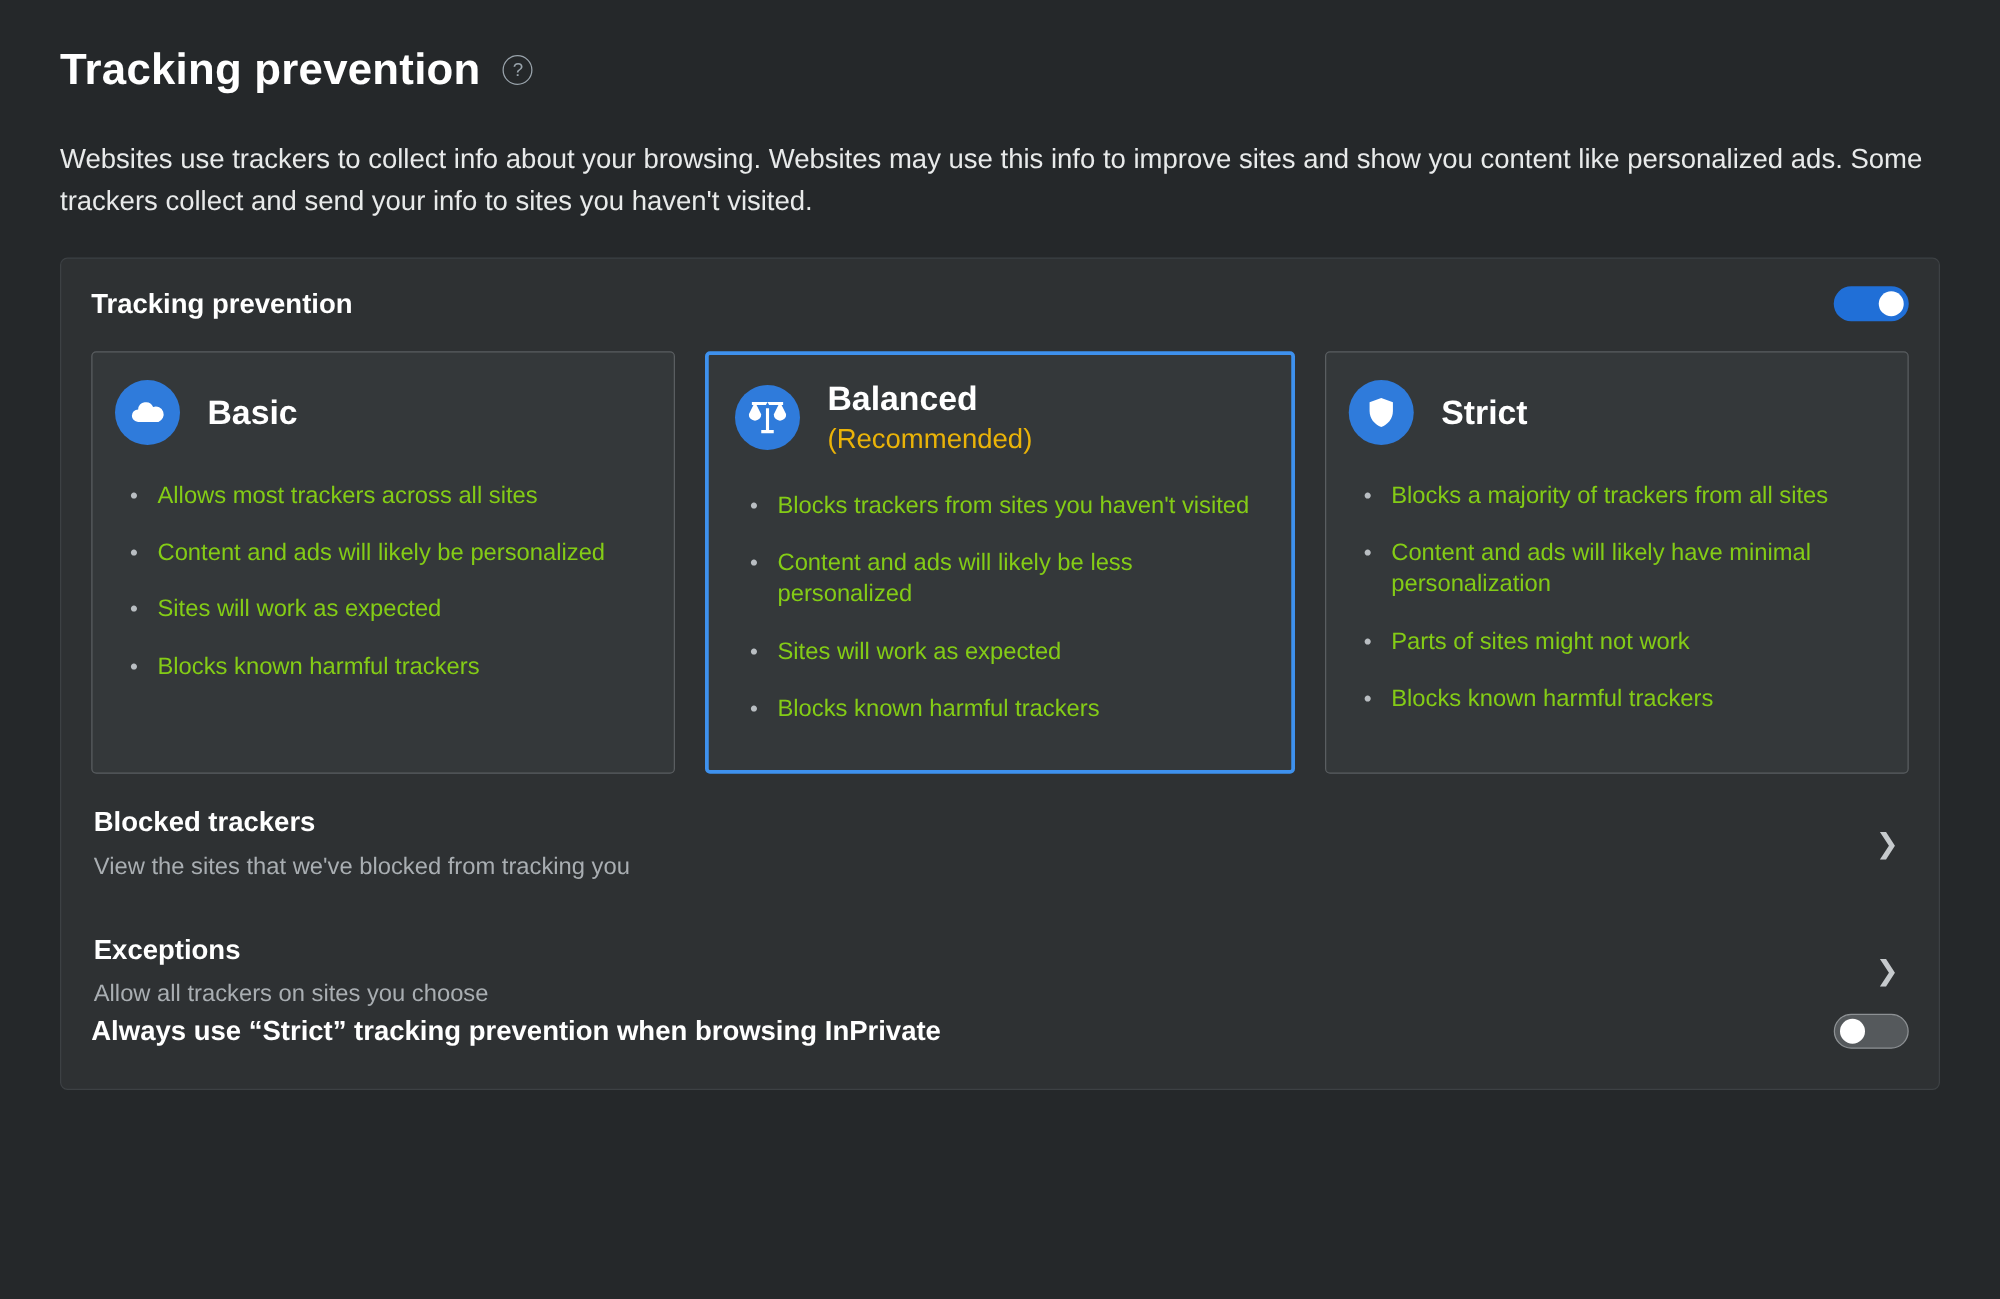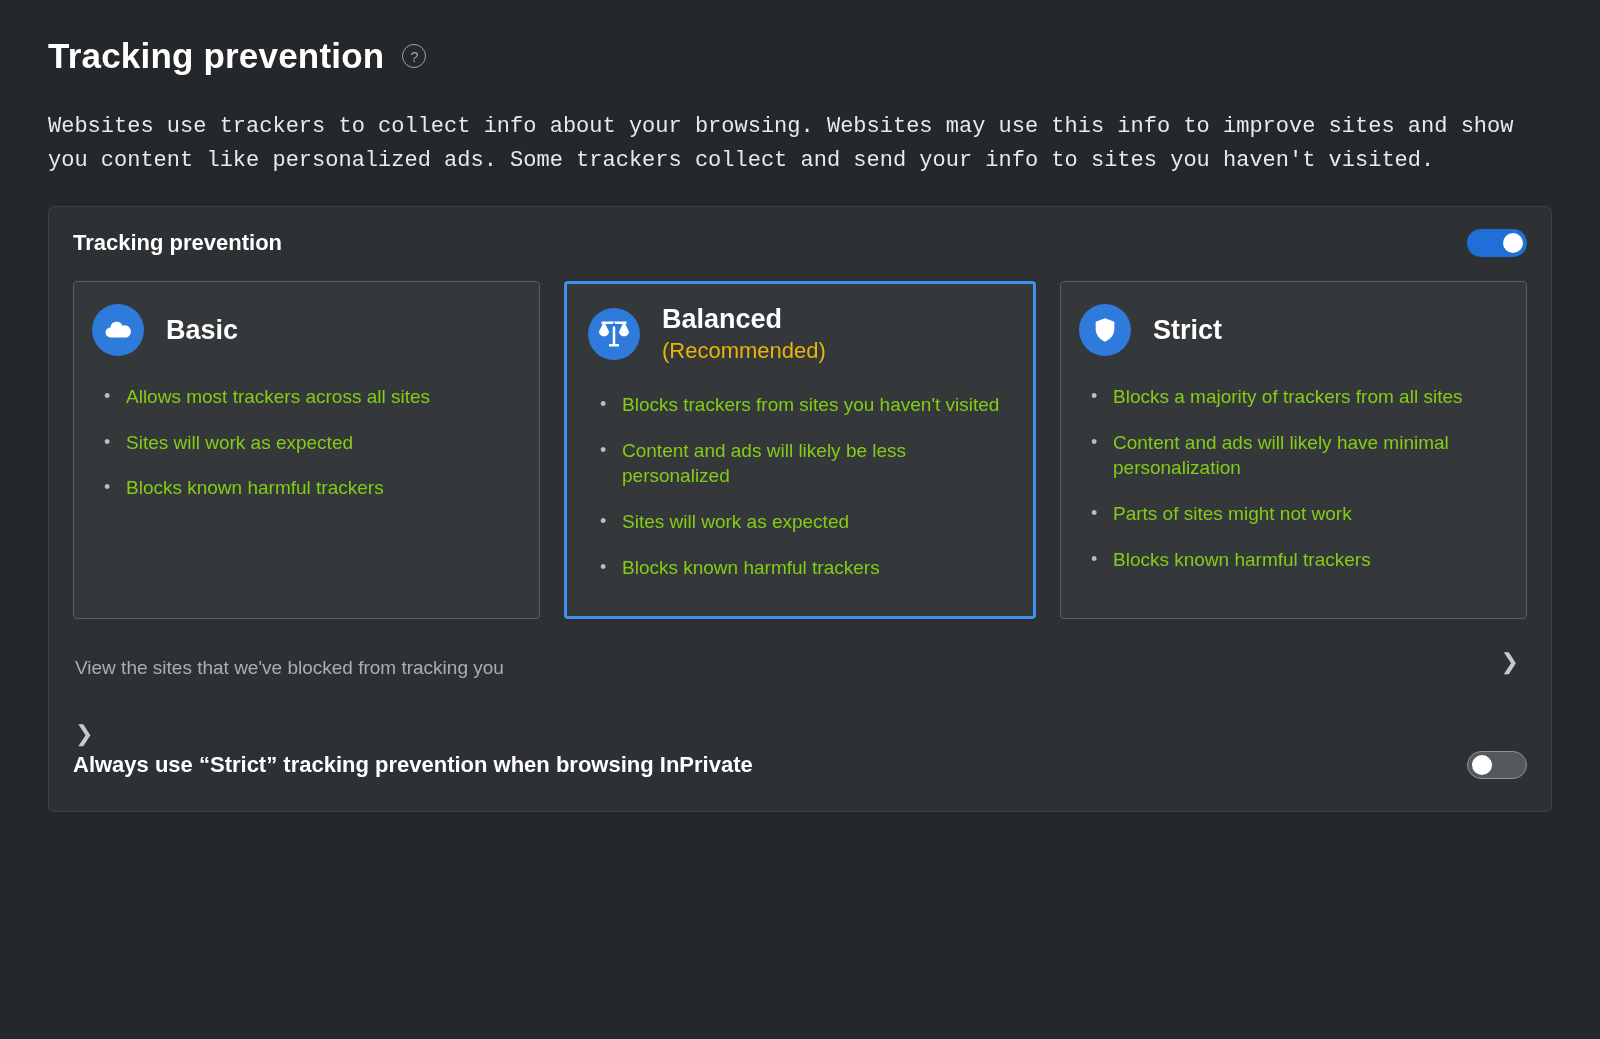--- a/index.html
+++ b/index.html
@@ -35,21 +35,20 @@
     font-size: 15px;
     color: #9aa4ac;
     cursor: pointer;
   }
   .description {
     font-size: 22px;
     color: #e8eaea;
     line-height: 1.55;
     margin-bottom: 28px;
     max-width: 1490px;
-    font-family: Liberation Mono, monospace;
   }
   .panel {
     border: 1px solid #3d4144;
     border-radius: 6px;
     background: #2e3133;
     padding: 22px 24px 32px 24px;
   }
   .panel-header {
     display: flex;
     align-items: center;
@@ -199,20 +198,21 @@
             <svg width="30" height="30" viewBox="0 0 24 24">
                 <path d="M19 18H6a4 4 0 010-8 5 5 0 019.6-1.5A4.5 4.5 0 0119 18z"></path>
               </svg>
           </div>
           <div>
             <div class="card-title">Basic</div>
           </div>
         </div>
         <ul>
           <li>Allows most trackers across all sites</li>
+          <li>Content and ads will likely be personalized</li>
           <li>Sites will work as expected</li>
           <li>Blocks known harmful trackers</li>
         </ul>
       </div>
 
       <div class="card selected">
         <div class="card-head">
           <div class="card-icon">
             <svg width="30" height="30" viewBox="0 0 24 24">
                 <path d="M12 2l-1 2H5l3 6a4 4 0 01-8 0l3-6H2V2h9zm10 0v2h-1l3 6a4 4 0 01-8 0l3-6h-6l-1-2h10zM11 6v14H8v2h8v-2h-3V6h-2z"></path>
@@ -247,26 +247,31 @@
           <li>Content and ads will likely have minimal personalization</li>
           <li>Parts of sites might not work</li>
           <li>Blocks known harmful trackers</li>
         </ul>
       </div>
 
     </div>
 
     <div class="link-row">
       <div>
+        <div class="link-title">Blocked trackers</div>
         <div class="link-sub">View the sites that we've blocked from tracking you</div>
       </div>
       <div class="chevron">❯</div>
     </div>
 
     <div class="link-row">
+      <div>
+        <div class="link-title">Exceptions</div>
+        <div class="link-sub">Allow all trackers on sites you choose</div>
+      </div>
       <div class="chevron">❯</div>
     </div>
 
     <div class="inprivate-row">
       <div class="inprivate-label">Always use “Strict” tracking prevention when browsing InPrivate</div>
       <div class="toggle off">
         <div class="knob"></div>
       </div>
     </div>
 

